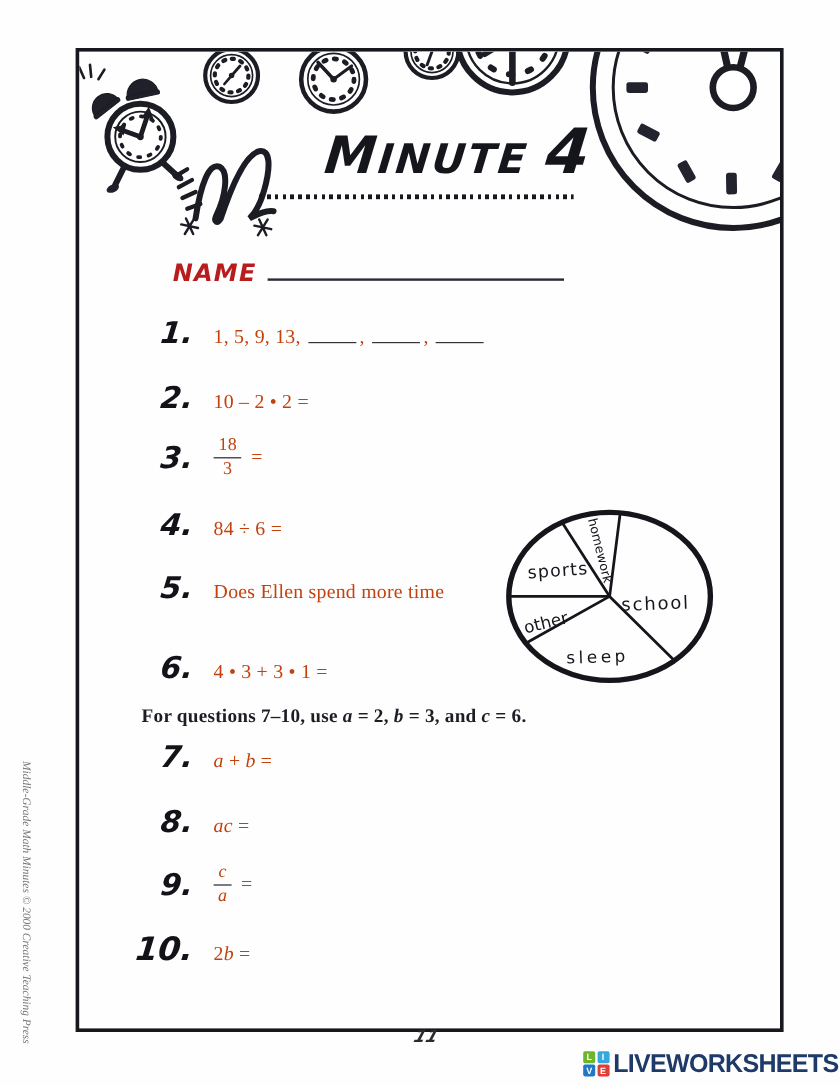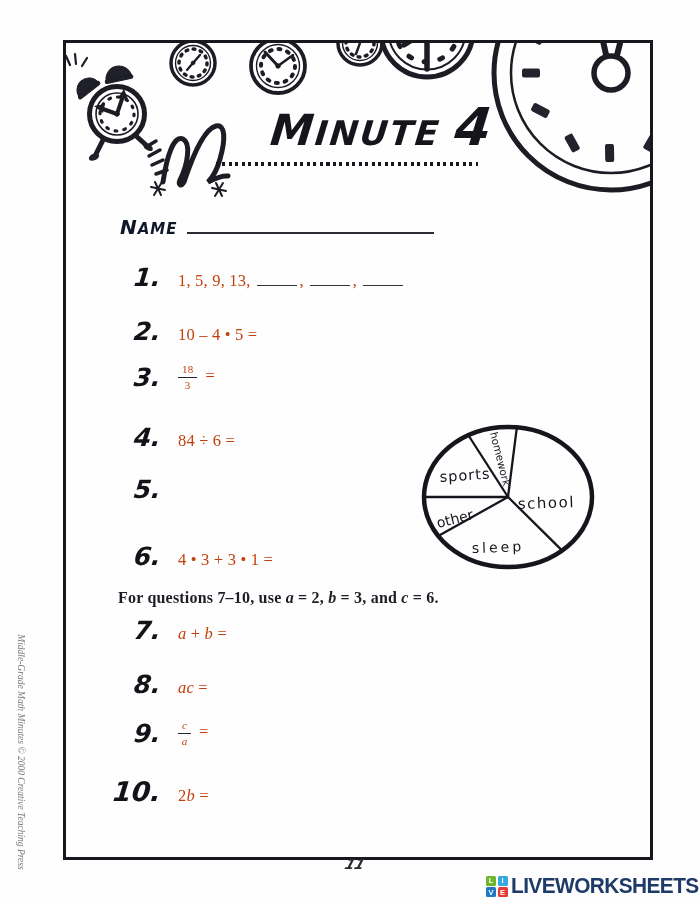--- a/index.html
+++ b/index.html
@@ -24,38 +24,38 @@
     color:#15151c; transform:skewX(-6deg); }
   .title-word { font-size:34px; letter-spacing:2px; text-transform:uppercase; }
   .title-word::first-letter { font-size:43px; }
   .title-num { font-size:52px; line-height:1; }
 
   .dotted { position:absolute; left:150px; top:119px; width:262px; height:4px;
     background:repeating-linear-gradient(90deg,#17171e 0 3px,transparent 3px 6.5px); }
 
   .name-row { position:absolute; left:54px; top:172px; display:flex; align-items:baseline; }
   .name-label { font-family:"DejaVu Sans", sans-serif; font-weight:bold; font-style:italic;
-    font-size:15px; letter-spacing:1px; text-transform:uppercase; color:#0f172a; }
+    font-size:20px; letter-spacing:1px; text-transform:uppercase; color:#b91c1c;margin-left:24px; }
   .name-label::first-letter { font-size:20px; }
   .name-line { display:inline-block; width:247px; height:14px; margin-left:9px;
     border-bottom:2px solid #2b2b33; }
 
   .q { position:absolute; left:45px; display:flex; align-items:baseline; }
   .q.center { align-items:center; }
   .qnum { flex:none; width:50px; text-align:right; margin-right:17px;
     font-family:"DejaVu Sans", sans-serif; font-weight:bold; font-style:italic;
     font-size:25px; line-height:1; color:#121218; transform:skewX(-6deg); }
   .qnum.big { font-size:27px; }
   .qbody { font-size:16.5px; color:#c2410c; letter-spacing:0.2px; }
   .qbody .var { font-style:italic; }
   .blank { display:inline-block; height:12px; border-bottom:1.6px solid #33333a;
     vertical-align:baseline; }
   .blank.w40 { width:40px; margin:0 3px 0 6px; }
   .blank.w80 { width:84px; margin-left:6px; }
-  .frac { display:inline-block; text-align:center; font-size:11px; line-height:1.15;
+  .frac { display:inline-block; text-align:center; font-size:15px; line-height:1.15;
     vertical-align:middle; margin-right:8px; }
   .frac .fr-top { display:block; padding:0 4px 1px; border-bottom:1.4px solid #26262e; }
   .frac .fr-bot { display:block; padding-top:1px; }
   .q5line { line-height:22px; }
 
   .instr { position:absolute; left:52px; top:546px; font-weight:bold; font-size:16px;
     color:#1d1d25; letter-spacing:0.2px; }
   .instr .var { font-style:italic; }
 
   .pie { position:absolute; left:352px; top:375px; }
@@ -186,38 +186,39 @@
       <span class="name-line"></span>
     </div>
 
     <div class="q" style="top:222px">
       <span class="qnum">1.</span>
       <span class="qbody"><span>1, 5, 9, 13,</span><span class="blank w40"></span><span>,</span><span class="blank w40"></span><span>,</span><span class="blank w40"></span></span>
     </div>
 
     <div class="q" style="top:276px">
       <span class="qnum">2.</span>
-      <span class="qbody">10 – 4 • 5 =</span>
+      <span class="qbody">10 – 2 • 2 =</span>
     </div>
 
     <div class="q center" style="top:320px">
       <span class="qnum">3.</span>
       <span class="qbody">
         <span class="frac"><span class="fr-top">18</span><span class="fr-bot">3</span></span><span>=</span>
       </span>
     </div>
 
     <div class="q" style="top:382px">
       <span class="qnum">4.</span>
       <span class="qbody">84 ÷ 6 =</span>
     </div>
 
     <div class="q" style="top:434px">
       <span class="qnum">5.</span>
       <span class="qbody">
+        <span class="q5line" style="display:block">Does Ellen spend more time</span>
       </span>
     </div>
 
     <div class="q" style="top:501px">
       <span class="qnum">6.</span>
       <span class="qbody">4 • 3 + 3 • 1 =</span>
     </div>
 
     <div class="instr"><span>For questions 7–10, use </span><span class="var">a</span><span> = 2, </span><span class="var">b</span><span> = 3, and </span><span class="var">c</span><span> = 6.</span></div>
 

